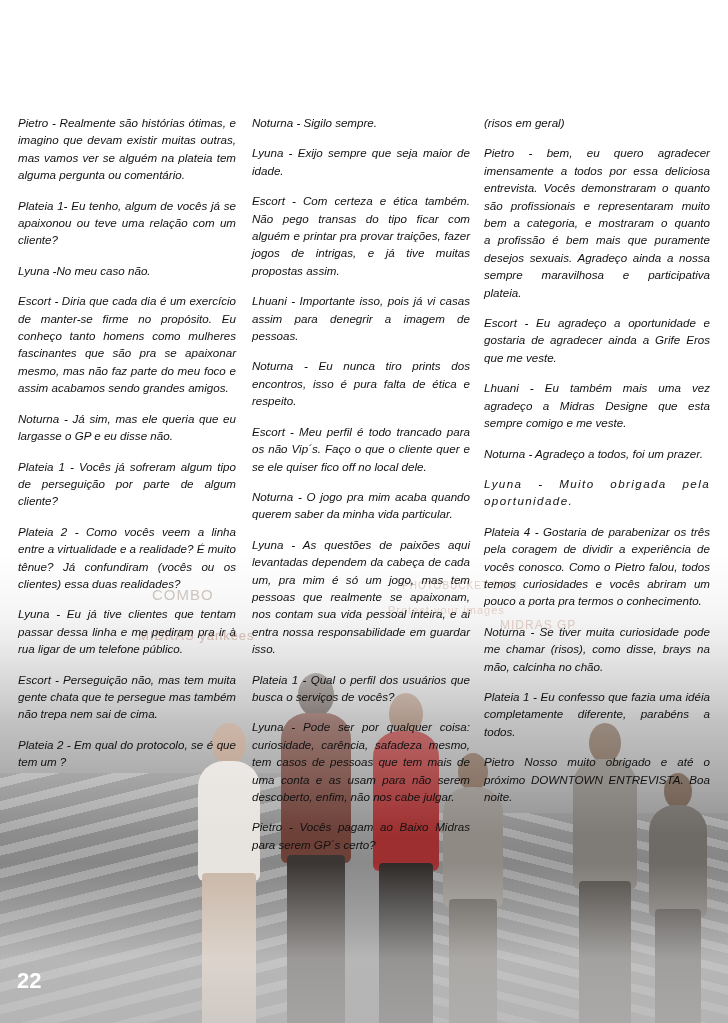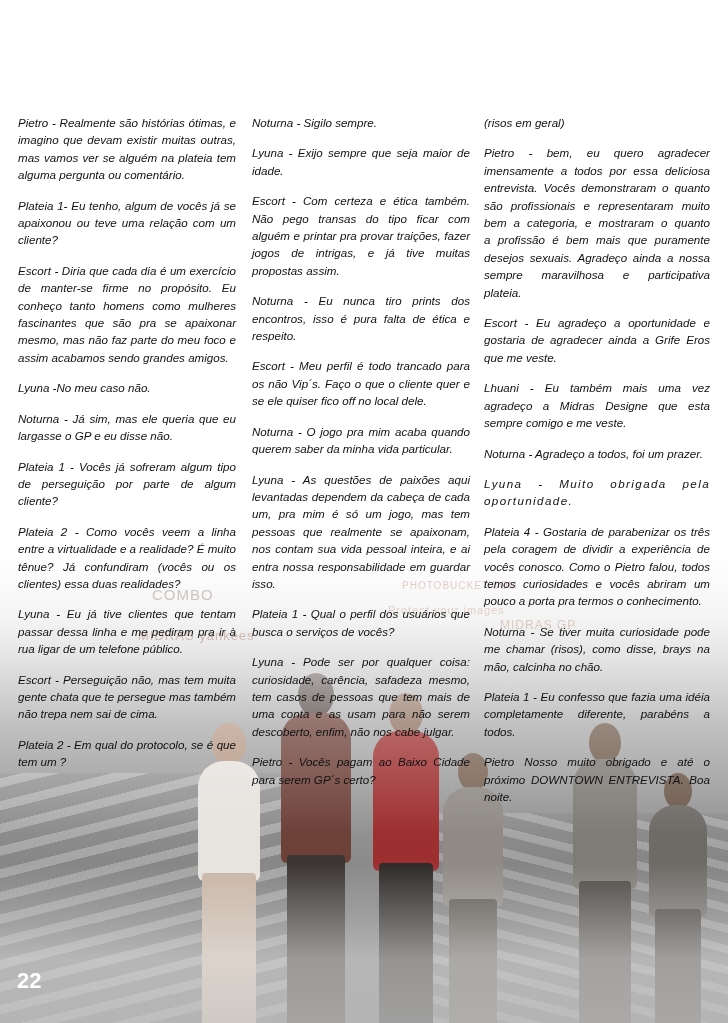--- a/index.html
+++ b/index.html
@@ -220,41 +220,42 @@
   <div class="watermark wm2">PHOTOBUCKET.COM</div>
   <div class="watermark wm3">Protect your images</div>
   <div class="watermark wm4">MIDRAS GP</div>
   <div class="watermark wm5">MIDRAS yankees</div>
 
   <div class="columns">
 
     <div class="col col-1">
       <p>Pietro - Realmente são histórias ótimas, e imagino que devam existir muitas outras, mas vamos ver se alguém na plateia tem alguma pergunta ou comentário.</p>
       <p>Plateia 1- Eu tenho, algum de vocês já se apaixonou ou teve uma relação com um cliente?</p>
+      <p>Lyuna -No meu caso não.</p>
       <p>Escort - Diria que cada dia é um exercício de manter-se firme no propósito. Eu conheço tanto homens como mulheres fascinantes que são pra se apaixonar mesmo, mas não faz parte do meu foco e assim acabamos sendo grandes amigos.</p>
-      <p>Lyuna -No meu caso não.</p>
       <p>Noturna - Já sim, mas ele queria que eu largasse o GP e eu disse não.</p>
       <p>Plateia 1 - Vocês já sofreram algum tipo de perseguição por parte de algum cliente?</p>
       <p>Plateia 2 - Como vocês veem a linha entre a virtualidade e a realidade? É muito tênue? Já confundiram (vocês ou os clientes) essa duas realidades?</p>
       <p>Lyuna - Eu já tive clientes que tentam passar dessa linha e me pediram pra ir à rua ligar de um telefone público.</p>
       <p>Escort - Perseguição não, mas tem muita gente chata que te persegue mas também não trepa nem sai de cima.</p>
       <p>Plateia 2 - Em qual do protocolo, se é que tem um ?</p>
     </div>
 
     <div class="col col-2">
       <p>Noturna  - Sigilo sempre.</p>
       <p>Lyuna  - Exijo sempre que seja maior de idade.</p>
       <p>Escort - Com certeza e ética também. Não pego transas do tipo ficar com alguém e printar pra provar traições, fazer jogos de intrigas, e já tive muitas propostas assim.</p>
+      <p>Lhuani - Importante isso, pois já vi casas assim para denegrir a imagem de pessoas.</p>
       <p>Noturna - Eu nunca tiro prints dos encontros, isso é pura falta de ética e respeito.</p>
       <p>Escort - Meu perfil é todo trancado para os não Vip´s. Faço o que o cliente quer e se ele quiser fico off no local dele.</p>
       <p>Noturna - O jogo pra mim acaba quando querem saber da minha vida particular.</p>
       <p>Lyuna - As questões de paixões aqui levantadas dependem da cabeça de cada um, pra mim é só um jogo, mas tem pessoas que realmente se apaixonam, nos contam sua vida pessoal inteira, e ai entra nossa responsabilidade em guardar isso.</p>
       <p>Plateia 1 - Qual o perfil dos usuários que busca o serviços de vocês?</p>
       <p>Lyuna - Pode ser por qualquer coisa: curiosidade, carência, safadeza mesmo, tem casos de pessoas que tem mais de uma conta e as usam para não serem descoberto, enfim, não nos cabe julgar.</p>
-      <p>Pietro - Vocês pagam ao Baixo Cidade para serem GP´s certo?</p>
+      <p>Pietro - Vocês pagam ao Baixo Midras para serem GP´s certo?</p>
     </div>
 
     <div class="col col-3">
       <p>(risos em geral)</p>
       <p class="justify-wide">Pietro - bem, eu quero agradecer imensamente a todos por essa deliciosa entrevista. Vocês demonstraram o quanto são profissionais e representaram muito bem a categoria, e mostraram o quanto a profissão é bem mais que puramente desejos sexuais. Agradeço ainda a nossa sempre maravilhosa e participativa plateia.</p>
       <p>Escort - Eu agradeço a oportunidade e gostaria de agradecer ainda a Grife Eros que me veste.</p>
       <p>Lhuani - Eu também mais uma vez agradeço a Midras Designe que esta sempre comigo e me veste.</p>
       <p>Noturna - Agradeço a todos, foi um prazer.</p>
       <p class="spaced">Lyuna - Muito obrigada pela oportunidade.</p>
       <p>Plateia 4 - Gostaria de parabenizar os três pela coragem de dividir a experiência de vocês conosco. Como o Pietro falou, todos temos curiosidades e vocês abriram um pouco a porta pra termos o conhecimento.</p>

